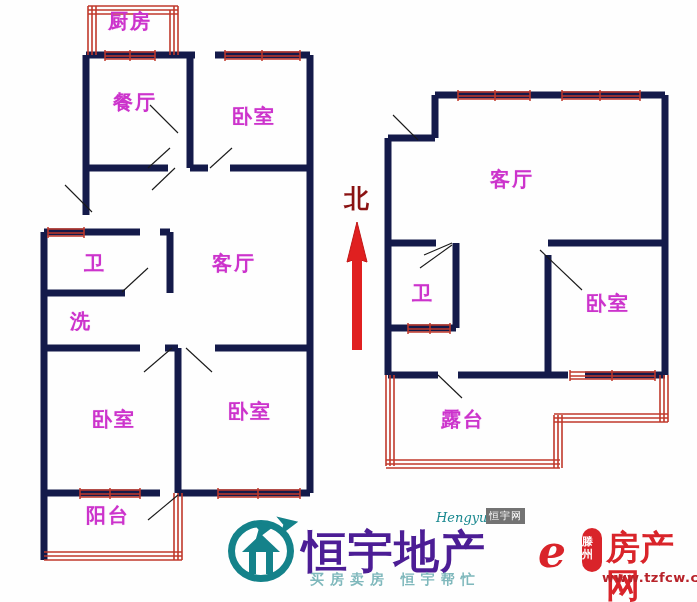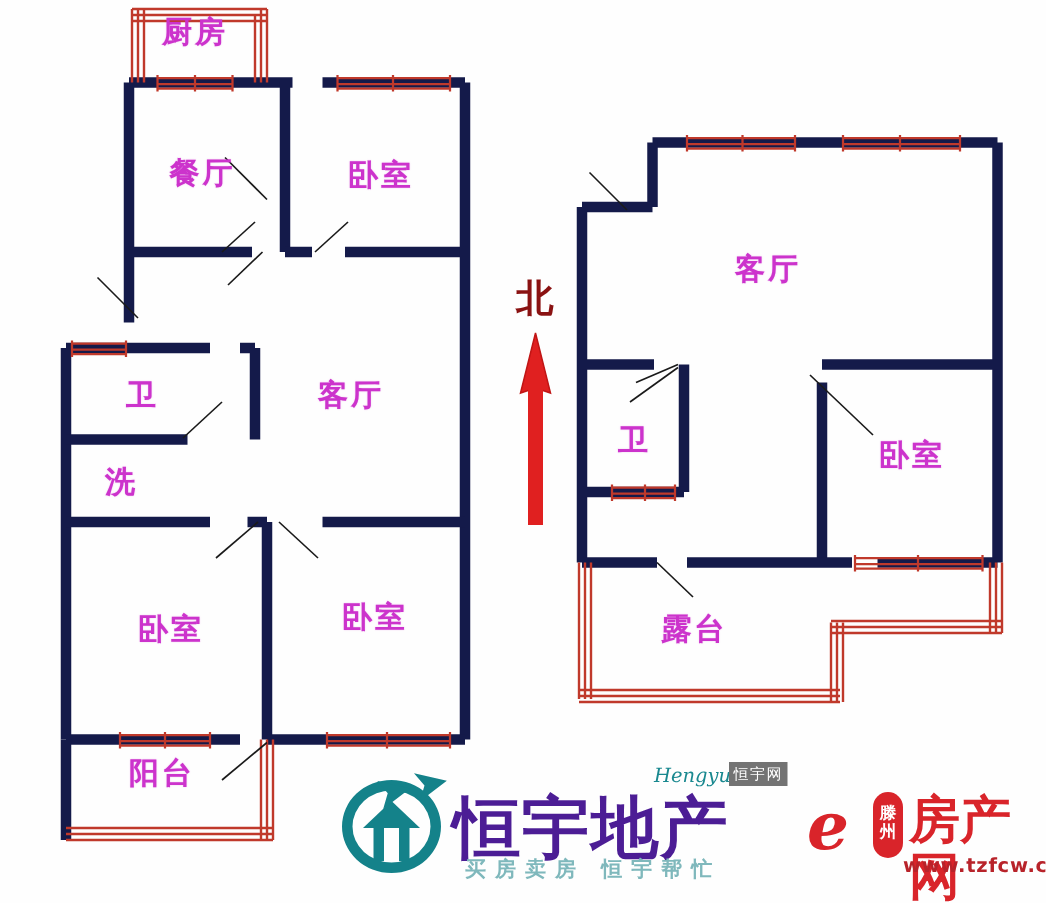--- a/index.html
+++ b/index.html
@@ -153,21 +153,20 @@
     position: absolute;
     left: 44px;
     top: 2px;
     width: 20px;
     height: 44px;
     background: #d9242a;
     border-radius: 10px;
     color: #ffffff;
     font-size: 11px;
     font-weight: bold;
-    text-align: center;
     line-height: 13px;
     padding-top: 7px;
     box-sizing: border-box;
     letter-spacing: 0px;
   }
   .tz-name {
     position: absolute;
     left: 68px;
     top: 2px;
     font-size: 34px;
@@ -385,21 +384,21 @@
       <path d="M 438,375 L 462,398"></path>
     </g>
 
     <g>
       <polygon points="357,222 347,262 353,260 353,348 361,348 361,260 367,262" fill="#e02020" stroke="#c01515" stroke-width="1"></polygon>
       <rect x="352" y="258" width="10" height="92" fill="#e02020"></rect>
     </g>
   </svg>
 
   <div class="room-label rl-20" style="left:108px;top:8px;">厨房</div>
-  <div class="room-label rl-20" style="left:113px;top:102px;">餐厅</div>
+  <div class="room-label rl-20" style="left:113px;top:89px;">餐厅</div>
   <div class="room-label rl-20" style="left:232px;top:103px;">卧室</div>
   <div class="room-label rl-20" style="left:84px;top:250px;">卫</div>
   <div class="room-label rl-20" style="left:70px;top:308px;">洗</div>
   <div class="room-label rl-20" style="left:212px;top:250px;">客厅</div>
   <div class="room-label rl-20" style="left:92px;top:406px;">卧室</div>
   <div class="room-label rl-20" style="left:228px;top:398px;">卧室</div>
   <div class="room-label rl-20" style="left:86px;top:502px;">阳台</div>
 
   <div class="room-label rl-20" style="left:490px;top:166px;">客厅</div>
   <div class="room-label rl-20" style="left:412px;top:280px;">卫</div>

